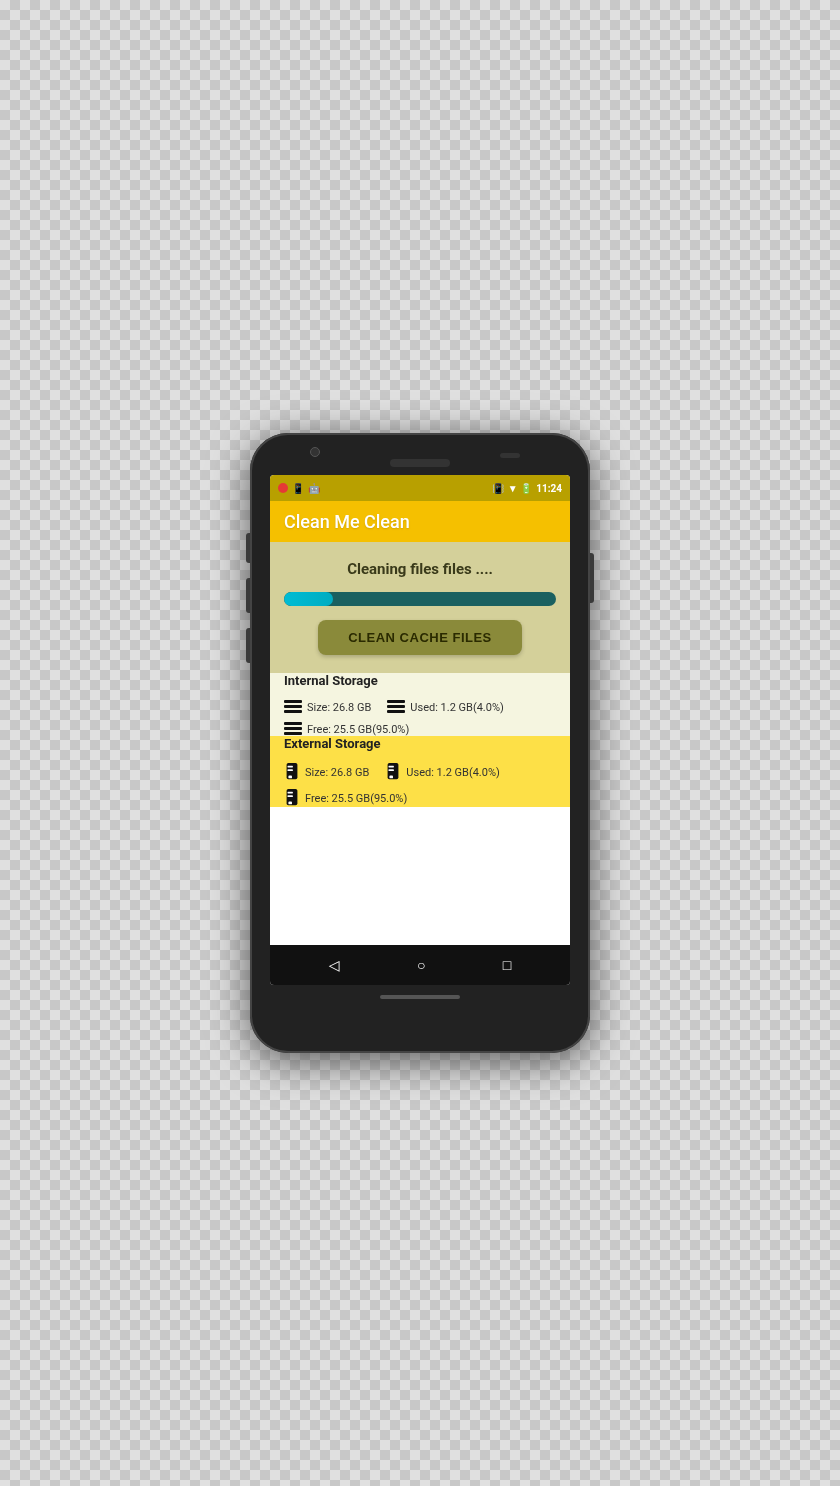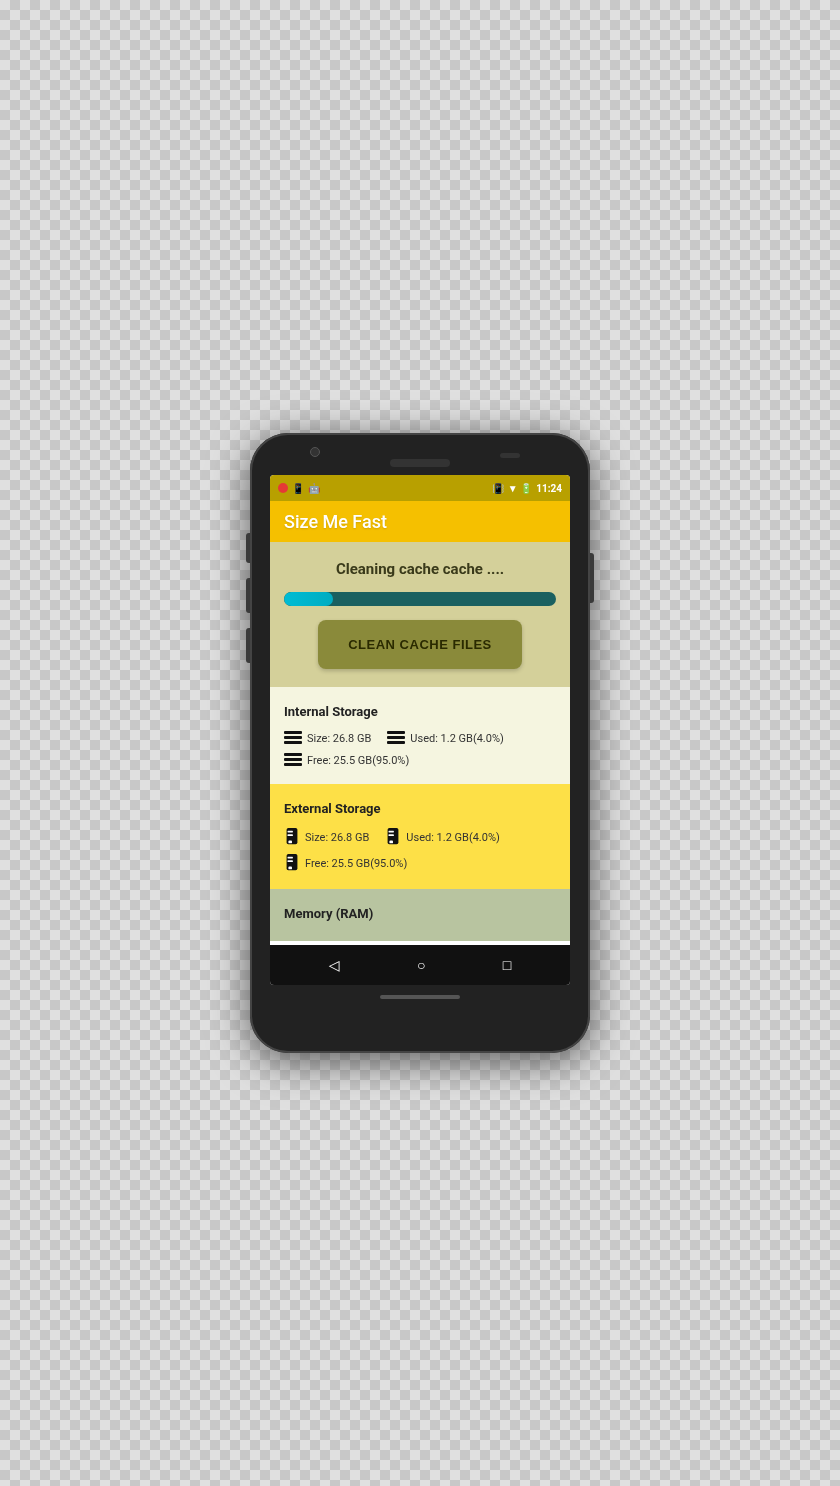--- a/index.html
+++ b/index.html
@@ -167,31 +167,31 @@
       background: linear-gradient(to right, #00bcd4, #00acc1);
       border-radius: 7px;
       width: 18%;
     }
 
     .clean-button {
       background: #8a8a3a;
       color: #2a2a00;
       border: none;
       border-radius: 8px;
-      padding: 17px 30px;
+      padding: 10px 30px;
       font-size: 13px;
       font-weight: bold;
       letter-spacing: 0.5px;
       cursor: pointer;
       box-shadow: 0 2px 4px rgba(0,0,0,0.2);
     }
 
     
     .storage-section {
-      padding: 17px 14px;
+      padding: 0 14px;
       display: flex;
       flex-direction: column;
       gap: 8px;
     }
 
     .storage-section.internal {
       background: #f5f5e0;
     }
 
     .storage-section.external {
@@ -341,27 +341,27 @@
       </div>
       <div class="status-right">
         <span>📳</span>
         <span>▼</span>
         <span>🔋</span>
         <span>11:24</span>
       </div>
     </div>
 
     <div class="app-bar">
-      <div class="app-title">Size Me Fast</div>
+      <div class="app-title">Clean Me Clean</div>
     </div>
 
     <div class="main-content">
 
       <div class="cache-section">
-        <div class="cleaning-text">Cleaning cache cache ....</div>
+        <div class="cleaning-text">Cleaning files files ....</div>
 
         <div class="progress-bar-container">
           <div class="progress-bar-fill"></div>
         </div>
 
         <button class="clean-button">CLEAN CACHE FILES</button>
       </div>
 
       <div class="storage-section internal">
         <div class="storage-title">Internal Storage</div>
@@ -423,23 +423,20 @@
           <svg class="storage-icon-external" viewBox="0 0 16 20" fill="#111">
             <rect x="2" y="0" width="12" height="18" rx="2"></rect>
             <rect x="4" y="14" width="4" height="3" rx="1" fill="white"></rect>
             <rect x="3" y="3" width="6" height="2" rx="0.5" fill="white"></rect>
             <rect x="3" y="7" width="6" height="2" rx="0.5" fill="white"></rect>
           </svg>
           <span class="storage-text">Free: 25.5 GB(95.0%)</span>
         </div>
       </div>
 
-      <div class="storage-section memory">
-        <div class="storage-title">Memory (RAM)</div>
-      </div>
 
     </div>
 
     <div class="nav-bar">
       <span class="nav-btn">◁</span>
       <span class="nav-btn">○</span>
       <span class="nav-btn">□</span>
     </div>
 
   </div>

